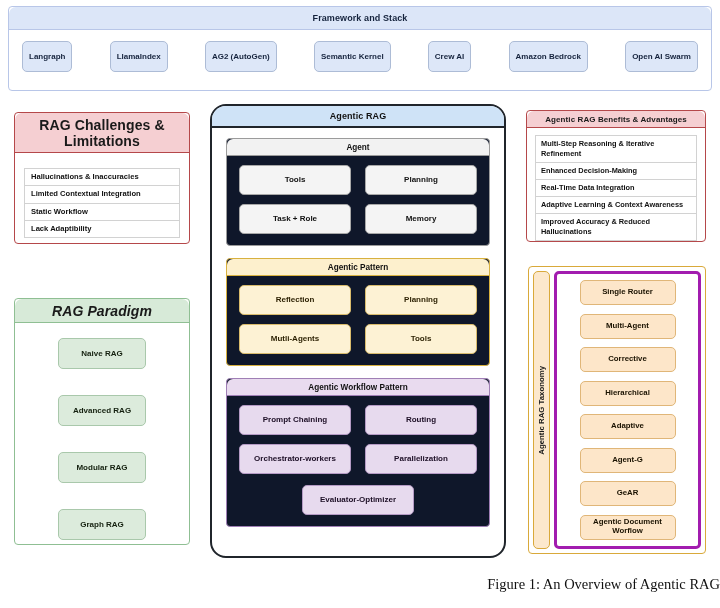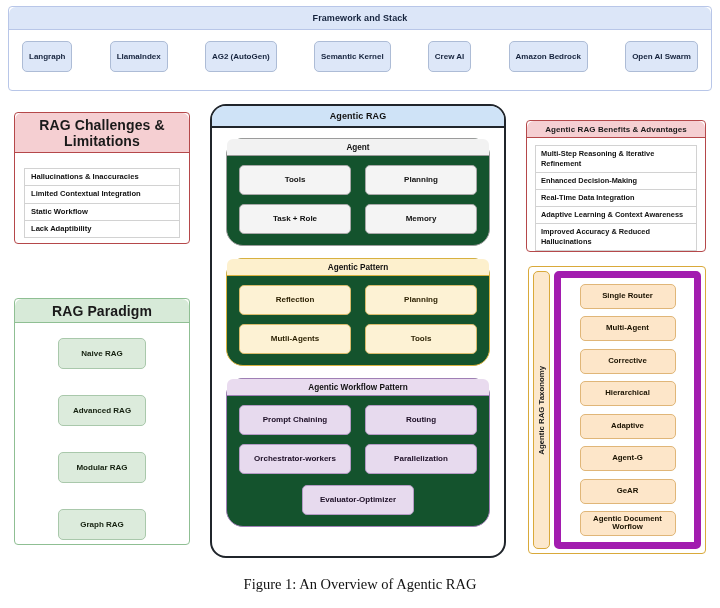--- a/index.html
+++ b/index.html
@@ -99,20 +99,21 @@
 
   
   #paradigm-panel {
     left: 14px; top: 298px; width: 176px; height: 247px;
     border: 1.2px solid #8fbf93;
   }
   #paradigm-panel .panel-header {
     background: #d7ead8;
     border-bottom: 1px solid #8fbf93;
     color: #1a1a1a;
+    font-style: italic;
   }
   #paradigm-list {
     padding-top: 7px;
     display: flex;
     flex-direction: column;
     gap: 26px;
     align-items: center;
   }
   .paradigm-chip {
     box-sizing: border-box;
@@ -141,22 +142,22 @@
   }
   #agentic-rag-body {
     padding: 10px 14px 0 14px;
     display: flex;
     flex-direction: column;
     gap: 12px;
   }
 
   .sub-panel {
     box-sizing: border-box;
-    border-radius: 17px;
-    background: #14532d;
+    border-radius: 4px;
+    background: #0f172a;
   }
   .sub-panel .sp-header {
     text-align: center;
     font-weight: bold;
     font-size: 8.2px;
     padding: 3.5px 2px 3.5px;
     border-radius: 6px 6px 0 0;
   }
   .grid2 {
     display: grid;
@@ -189,21 +190,21 @@
   #workflow-panel .sp-header { background: #e9dbef; border-bottom: 1px solid #9f7fb5; color: #111; }
   #workflow-panel .cell { background: #e7daee; border: 1px solid #b49ac4; color: #1d0f26; }
   #workflow-solo {
     display: flex; justify-content: center;
     padding: 0 12px 11px;
   }
   #workflow-solo .cell { width: calc(50% - 7px); }
 
   
   #benefits-panel {
-    left: 526px; top: 120px; width: 180px; height: 132px;
+    left: 526px; top: 110px; width: 180px; height: 132px;
     border: 1.5px solid #b5484a;
   }
   #benefits-panel .panel-header {
     background: #f5cfd2;
     border-bottom: 1px solid #b5484a;
     color: #1a1a1a;
     font-size: 8px;
   }
   #benefits-panel .panel-body { padding: 6px 8px 8px; }
   #benefits-panel .list-table { margin-top: 1px; }
@@ -229,21 +230,21 @@
     writing-mode: vertical-rl;
     transform: rotate(180deg);
     font-size: 7.8px;
     font-weight: bold;
     color: #1a1a1a;
     white-space: nowrap;
   }
   #taxonomy-list {
     flex: 1;
     box-sizing: border-box;
-    border: 7px solid #a21caf;
+    border: 3px solid #a21caf;
     border-radius: 5px;
     padding: 6px 12px;
     display: flex;
     flex-direction: column;
     justify-content: space-between;
     align-items: center;
   }
   .tax-chip {
     box-sizing: border-box;
     width: 96px; height: 25px;
@@ -253,21 +254,21 @@
     border-radius: 5px;
     font-size: 7.8px; font-weight: bold;
     text-align: center; line-height: 1.15;
     color: #1a1200;
   }
 
   
   #figure-caption {
     position: absolute;
     left: 0; top: 576px; width: 720px;
-    text-align: center;
+    text-align: right;
     font-family: "Liberation Serif", serif;
     font-size: 14.5px;
     color: #111;
   }
 </style>
 </head>
 <body>
 
 <div class="panel" id="framework-panel">
   <div class="panel-header">Framework and Stack</div>

